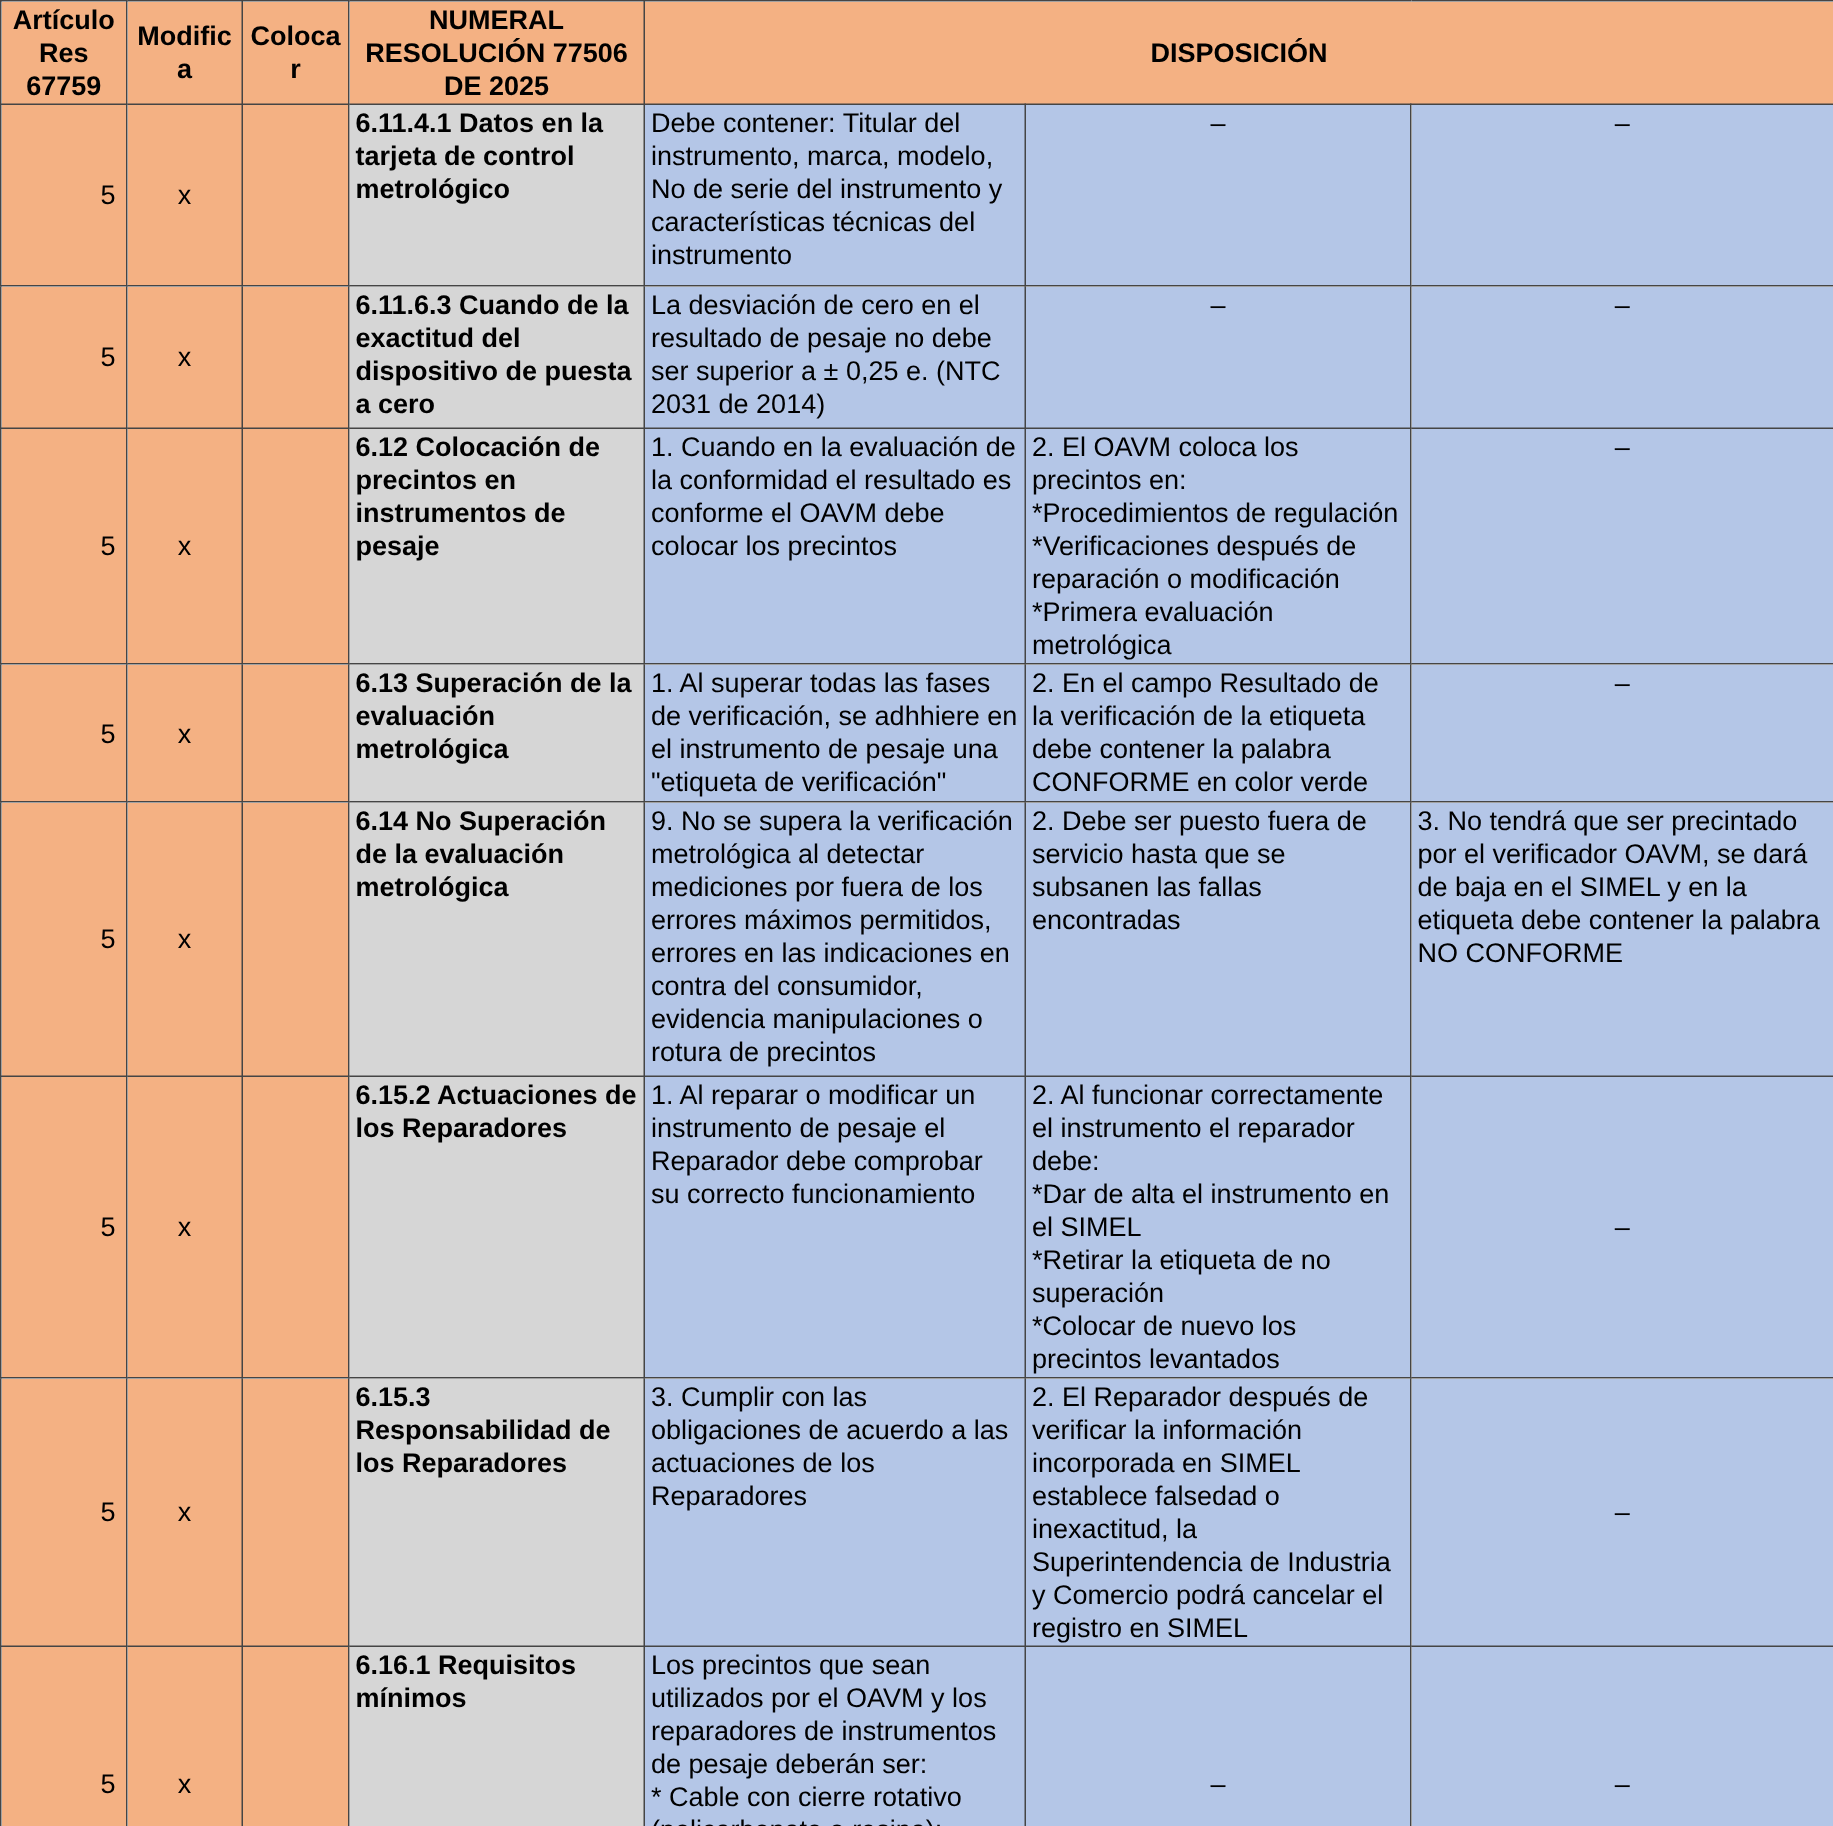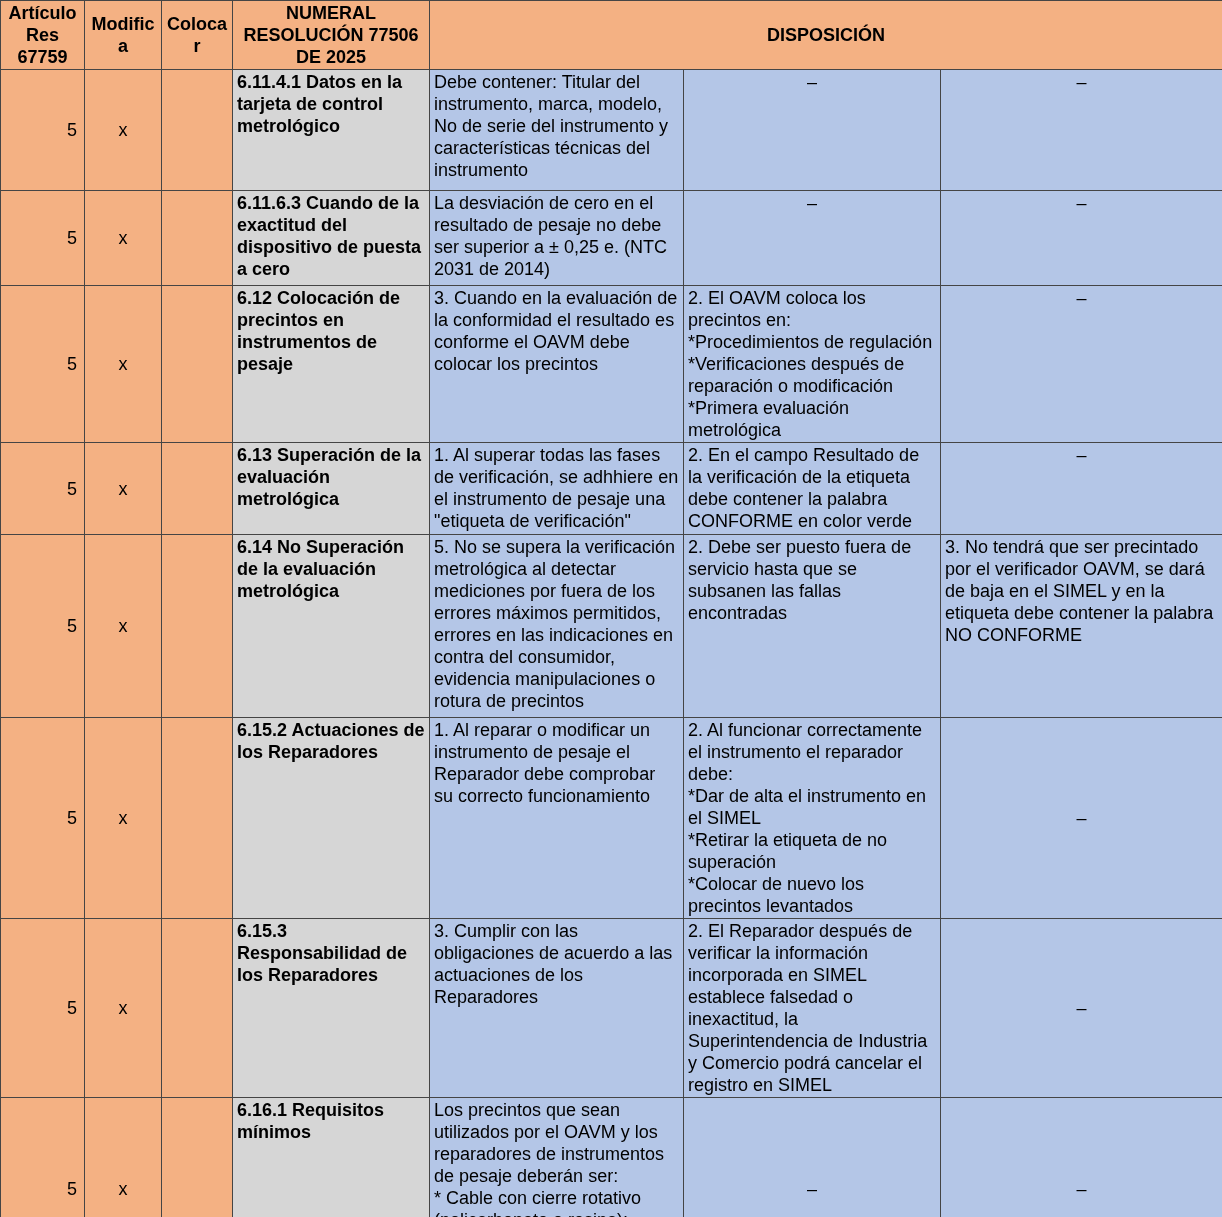--- a/index.html
+++ b/index.html
@@ -77,21 +77,21 @@
       <td class="bg-b">La desviación de cero en el resultado de pesaje no debe ser superior a ± 0,25 e. (NTC 2031 de 2014)</td>
       <td class="bg-b ctr">–</td>
       <td class="bg-b ctr">–</td>
     </tr>
 
     <tr style="height:132px">
       <td class="bg-o mid rt">5</td>
       <td class="bg-o mid ctr">x</td>
       <td class="bg-o mid ctr"></td>
       <td class="bg-g num">6.12 Colocación de precintos en instrumentos de pesaje</td>
-      <td class="bg-b">3. Cuando en la evaluación de la conformidad el resultado es conforme el OAVM debe colocar los precintos</td>
+      <td class="bg-b">1. Cuando en la evaluación de la conformidad el resultado es conforme el OAVM debe colocar los precintos</td>
       <td class="bg-b">2. El OAVM coloca los precintos en:
 *Procedimientos de regulación
 *Verificaciones después de reparación o modificación
 *Primera evaluación metrológica</td>
       <td class="bg-b ctr">–</td>
     </tr>
 
     <tr style="height:92px">
       <td class="bg-o mid rt">5</td>
       <td class="bg-o mid ctr">x</td>
@@ -100,21 +100,21 @@
       <td class="bg-b">1. Al superar todas las fases de verificación, se adhhiere en el instrumento de pesaje una "etiqueta de verificación"</td>
       <td class="bg-b">2. En el campo Resultado de la verificación de la etiqueta debe contener la palabra CONFORME en color verde</td>
       <td class="bg-b ctr">–</td>
     </tr>
 
     <tr style="height:183px">
       <td class="bg-o mid rt">5</td>
       <td class="bg-o mid ctr">x</td>
       <td class="bg-o mid ctr"></td>
       <td class="bg-g num">6.14 No Superación de la evaluación metrológica</td>
-      <td class="bg-b">5. No se supera la verificación metrológica al detectar mediciones por fuera de los errores máximos permitidos, errores en las indicaciones en contra del consumidor, evidencia manipulaciones o rotura de precintos</td>
+      <td class="bg-b">9. No se supera la verificación metrológica al detectar mediciones por fuera de los errores máximos permitidos, errores en las indicaciones en contra del consumidor, evidencia manipulaciones o rotura de precintos</td>
       <td class="bg-b">2. Debe ser puesto fuera de servicio hasta que se subsanen las fallas encontradas</td>
       <td class="bg-b">3. No tendrá que ser precintado por el verificador OAVM, se dará de baja en el SIMEL y en la etiqueta debe contener la palabra NO CONFORME</td>
     </tr>
 
     <tr style="height:184px">
       <td class="bg-o mid rt">5</td>
       <td class="bg-o mid ctr">x</td>
       <td class="bg-o mid ctr"></td>
       <td class="bg-g num">6.15.2 Actuaciones de los Reparadores</td>
       <td class="bg-b">1. Al reparar o modificar un instrumento de pesaje el Reparador debe comprobar su correcto funcionamiento</td>

